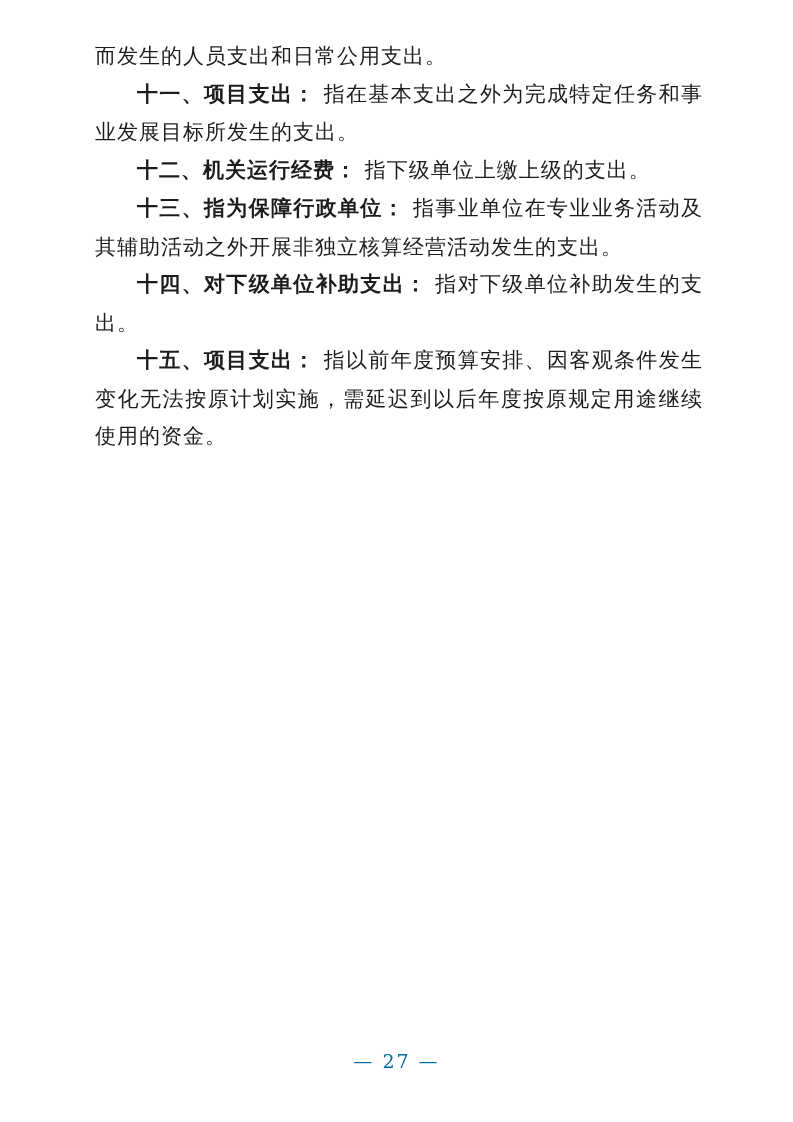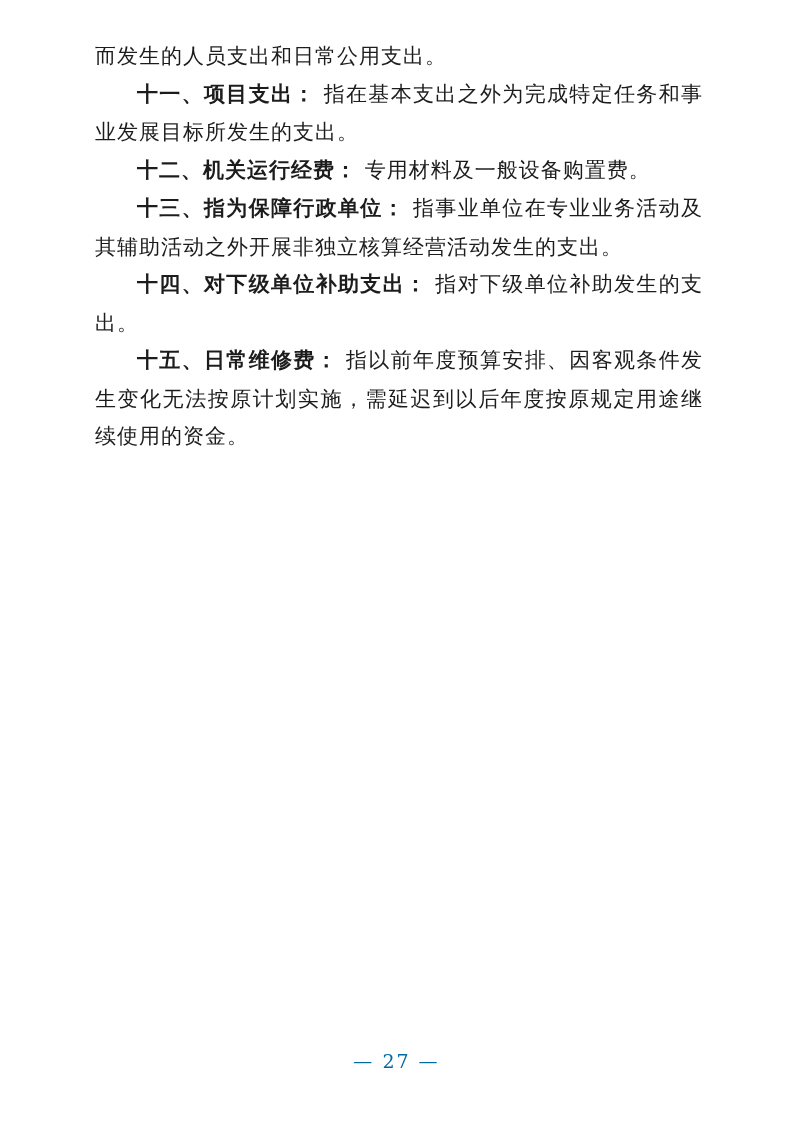--- a/index.html
+++ b/index.html
@@ -66,35 +66,35 @@
       <span>而发生的人员支出和日常公用支出。</span>
     </p>
 
     <p>
       <span class="term">十一、项目支出：</span>
       <span>指在基本支出之外为完成特定任务和事业发展目标所发生的支出。</span>
     </p>
 
     <p>
       <span class="term">十二、机关运行经费：</span>
-      <span>专用材料及一般设备购置费。</span>
+      <span>指下级单位上缴上级的支出。</span>
     </p>
 
     <p>
       <span class="term">十三、指为保障行政单位：</span>
       <span>指事业单位在专业业务活动及其辅助活动之外开展非独立核算经营活动发生的支出。</span>
     </p>
 
     <p>
       <span class="term">十四、对下级单位补助支出：</span>
       <span>指对下级单位补助发生的支出。</span>
     </p>
 
     <p>
-      <span class="term">十五、日常维修费：</span>
+      <span class="term">十五、项目支出：</span>
       <span>指以前年度预算安排、因客观条件发生变化无法按原计划实施，需延迟到以后年度按原规定用途继续使用的资金。</span>
     </p>
 
 
 
   </div>
 
   <div class="footer">
     <span>— 27 —</span>
   </div>

